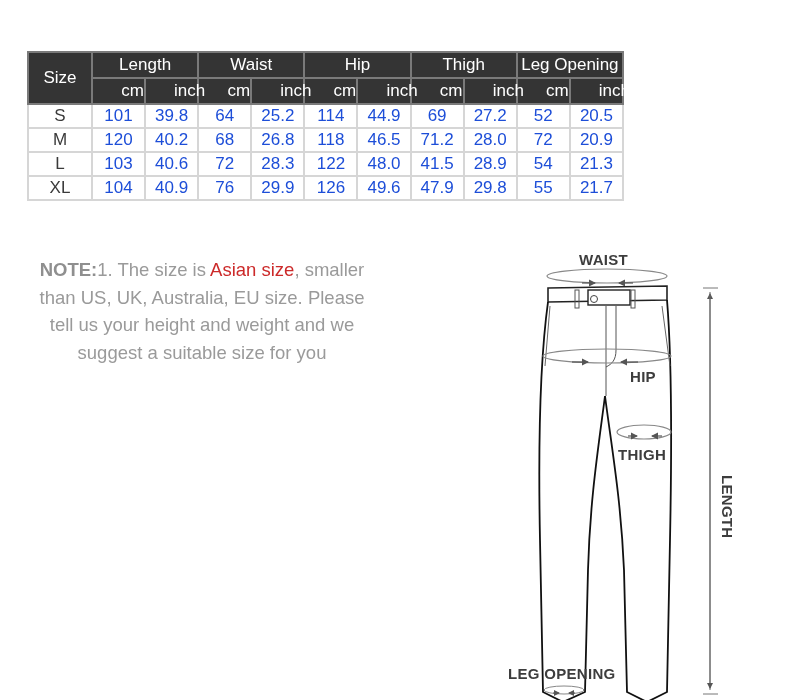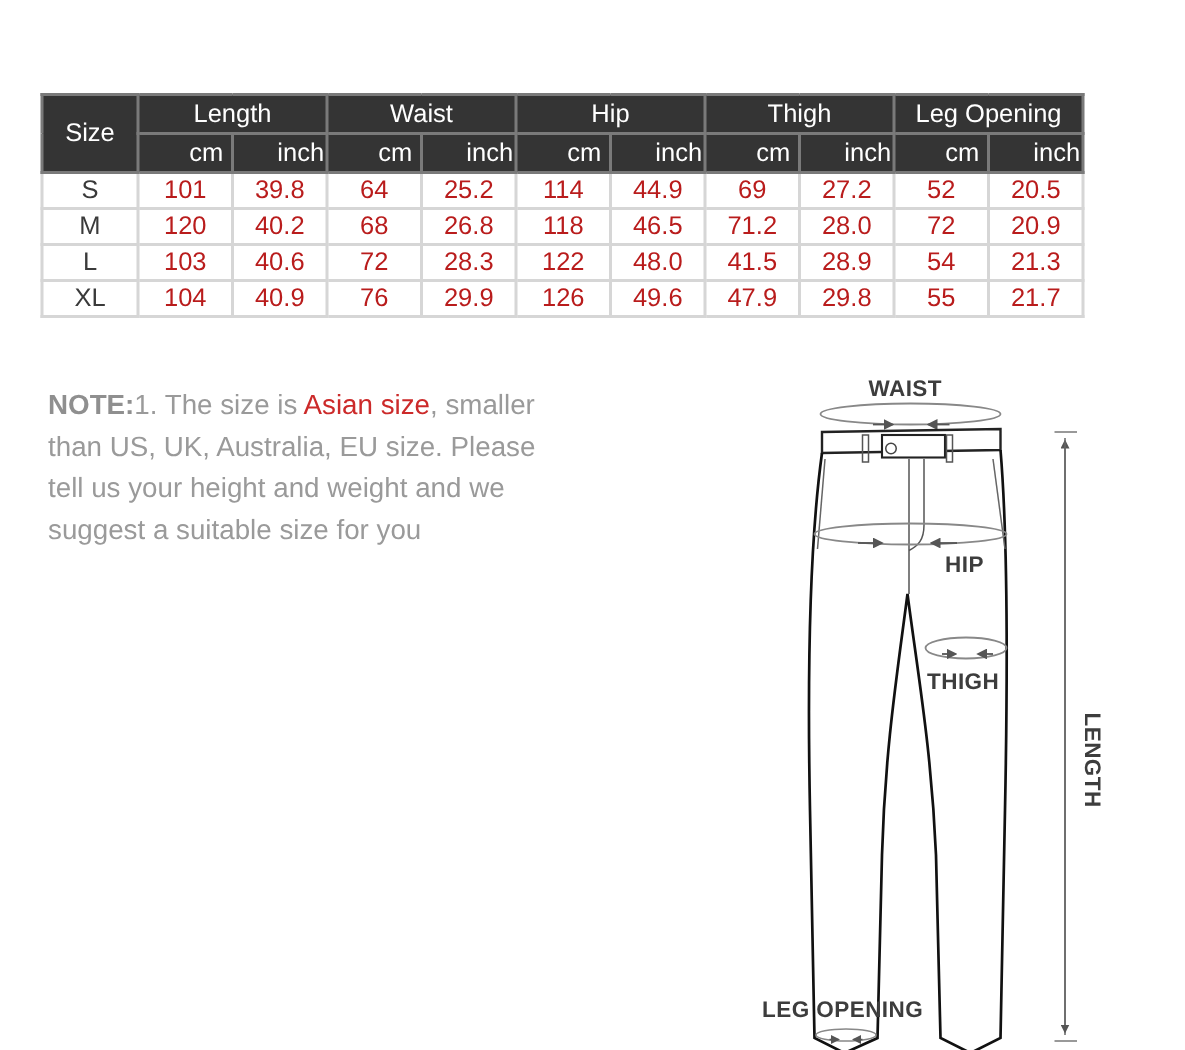--- a/index.html
+++ b/index.html
@@ -1,39 +1,39 @@
 <!DOCTYPE html>
 <html><head>
 <meta charset="utf-8">
 <style>
   html, body { margin: 0; padding: 0; background: #ffffff; }
   body { width: 790px; height: 700px; position: relative; overflow: hidden; font-family: "Liberation Sans", sans-serif; }
   .size-table {
-    position: absolute; left: 27px; top: 62px; width: 696px;
+    position: absolute; left: 27px; top: 51px; width: 597px;
     border-collapse: collapse; table-layout: fixed;
     font-family: "Liberation Sans", sans-serif;
   }
   .size-table th {
     background: #343434; color: #ffffff; font-weight: normal;
     font-size: 17px; border: 2px solid #7a7a7a; padding: 0; text-align: center;
   }
   .size-table thead tr.r1 th { height: 24px; }
   .size-table thead tr.r2 th { height: 24px; padding-left: 28px; }
   .size-table td {
-    background: #ffffff; color: #b91c1c; font-size: 17px; text-align: center;
+    background: #ffffff; color: #1d4ed8; font-size: 17px; text-align: center;
     border: 2px solid #d6d6d6; height: 22px; padding: 0;
   }
   .size-table td.size-cell { color: #3a3a3a; }
   .size-table { border: 2px solid #bdbdbd; }
 
   .notes {
     position: absolute; left: 32px; top: 256px; width: 340px;
     font-size: 18.5px; line-height: 27.5px; color: #9a9a9a;
   }
-  .notes p { margin: 0 0 27.5px 0; }
+  .notes p { margin: 0 0 27.5px 0; text-align: center; }
   .notes .bold { font-weight: bold; color: #8f8f8f; }
   .notes .red { color: #cc2a2a; }
 
   .diagram { position: absolute; left: 500px; top: 240px; width: 270px; height: 460px; }
   .diagram svg { position: absolute; left: 0; top: 0; }
   .lbl { position: absolute; font-weight: bold; color: #3d3d3d; font-size: 15px; letter-spacing: 0.3px; }
   .lbl-length { writing-mode: vertical-rl; }
 </style>
 </head>
 <body>

